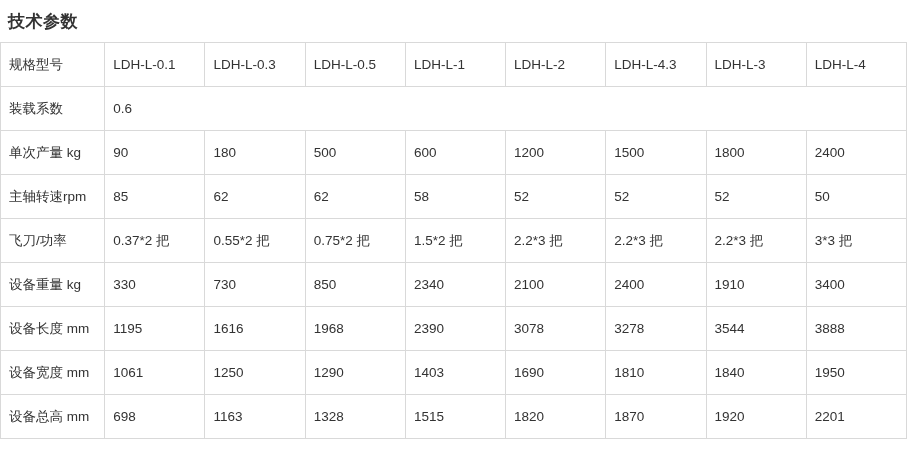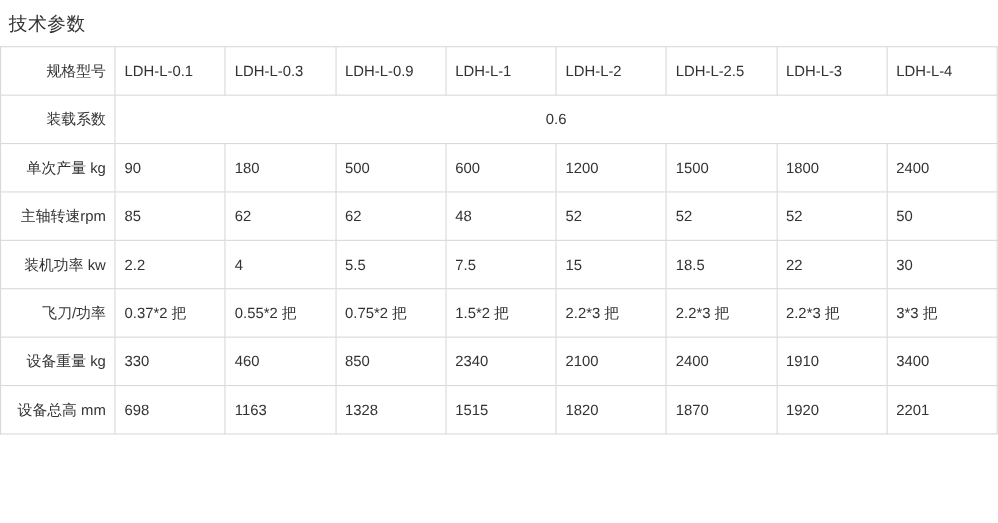--- a/index.html
+++ b/index.html
@@ -20,42 +20,41 @@
     box-sizing: border-box;
     padding: 0;
     position: relative;
   }
   .title {
     font-size: 17px;
     color: #333333;
     padding: 12px 0 10px 8px;
     line-height: 1.2;
     letter-spacing: 0.5px;
+    font-weight: bold;
   }
   table.spec {
     border-collapse: collapse;
     width: 907px;
     table-layout: fixed;
   }
   table.spec td {
     border: 1px solid #d9d9d9;
     font-size: 13.5px;
     color: #333333;
     padding: 0 8px;
     height: 43px;
     vertical-align: middle;
     white-space: nowrap;
     overflow: hidden;
   }
   td.label {
     width: 104px;
-    text-align: right;
   }
   td.center {
-    text-align: center;
   }
   .col-1 { width: 104px; }
   .col-n { width: 100px; }
 </style>
 </head>
 <body>
 
 <div class="page">
 
   <div class="title">技术参数</div>
@@ -70,24 +69,24 @@
       <col class="col-n">
         <col class="col-n">
         <col class="col-n">
         <col class="col-n">
     </colgroup>
     <tbody>
       <tr>
         <td class="label">规格型号</td>
         <td>LDH-L-0.1</td>
         <td>LDH-L-0.3</td>
-        <td>LDH-L-0.9</td>
+        <td>LDH-L-0.5</td>
         <td>LDH-L-1</td>
         <td>LDH-L-2</td>
-        <td>LDH-L-2.5</td>
+        <td>LDH-L-4.3</td>
         <td>LDH-L-3</td>
         <td>LDH-L-4</td>
       </tr>
 
       <tr>
         <td class="label">装载系数</td>
         <td class="center" colspan="8">0.6</td>
       </tr>
 
       <tr>
@@ -100,64 +99,75 @@
         <td>1500</td>
         <td>1800</td>
         <td>2400</td>
       </tr>
 
       <tr>
         <td class="label">主轴转速rpm</td>
         <td>85</td>
         <td>62</td>
         <td>62</td>
-        <td>48</td>
+        <td>58</td>
         <td>52</td>
         <td>52</td>
         <td>52</td>
         <td>50</td>
       </tr>
 
-      <tr>
-        <td class="label">装机功率 kw</td>
-        <td>2.2</td>
-        <td>4</td>
-        <td>5.5</td>
-        <td>7.5</td>
-        <td>15</td>
-        <td>18.5</td>
-        <td>22</td>
-        <td>30</td>
-      </tr>
 
       <tr>
         <td class="label">飞刀/功率</td>
         <td>0.37*2 把</td>
         <td>0.55*2 把</td>
         <td>0.75*2 把</td>
         <td>1.5*2 把</td>
         <td>2.2*3 把</td>
         <td>2.2*3 把</td>
         <td>2.2*3 把</td>
         <td>3*3 把</td>
       </tr>
 
       <tr>
         <td class="label">设备重量 kg</td>
         <td>330</td>
-        <td>460</td>
+        <td>730</td>
         <td>850</td>
         <td>2340</td>
         <td>2100</td>
         <td>2400</td>
         <td>1910</td>
         <td>3400</td>
       </tr>
 
+      <tr>
+        <td class="label">设备长度 mm</td>
+        <td>1195</td>
+        <td>1616</td>
+        <td>1968</td>
+        <td>2390</td>
+        <td>3078</td>
+        <td>3278</td>
+        <td>3544</td>
+        <td>3888</td>
+      </tr>
 
+      <tr>
+        <td class="label">设备宽度 mm</td>
+        <td>1061</td>
+        <td>1250</td>
+        <td>1290</td>
+        <td>1403</td>
+        <td>1690</td>
+        <td>1810</td>
+        <td>1840</td>
+        <td>1950</td>
+      </tr>
 
       <tr>
         <td class="label">设备总高 mm</td>
         <td>698</td>
         <td>1163</td>
         <td>1328</td>
         <td>1515</td>
         <td>1820</td>
         <td>1870</td>
         <td>1920</td>

